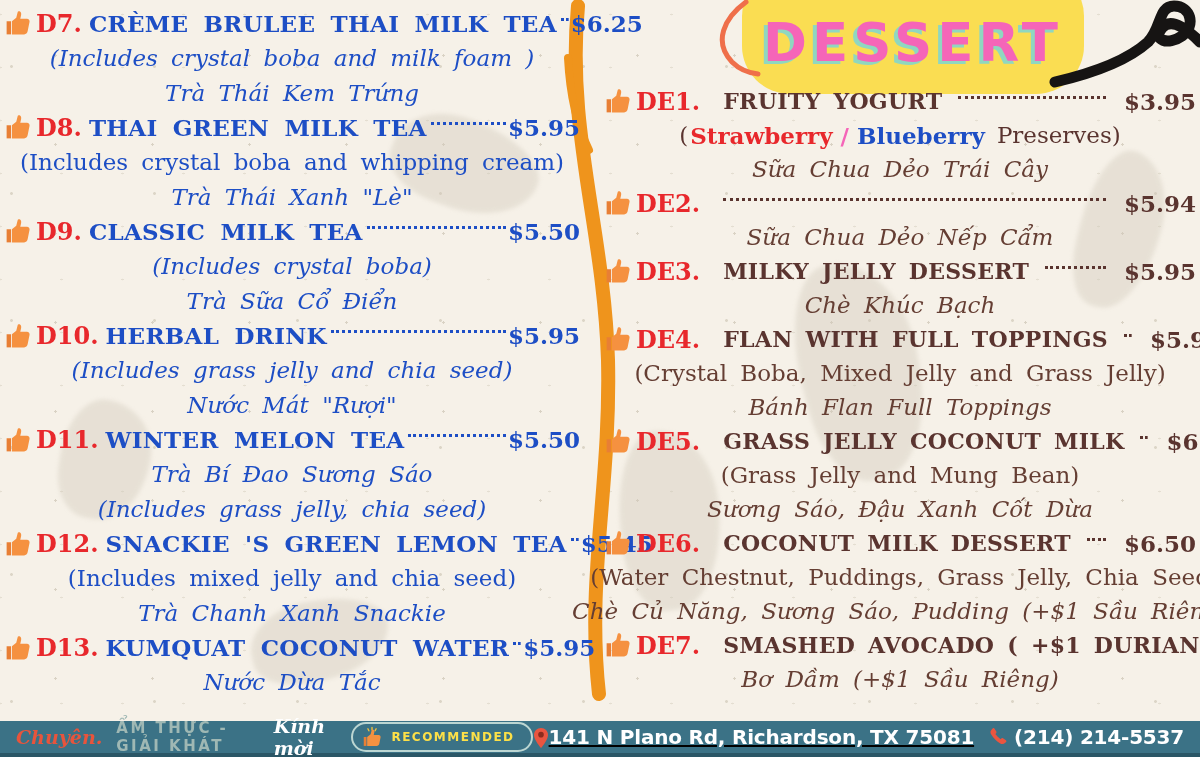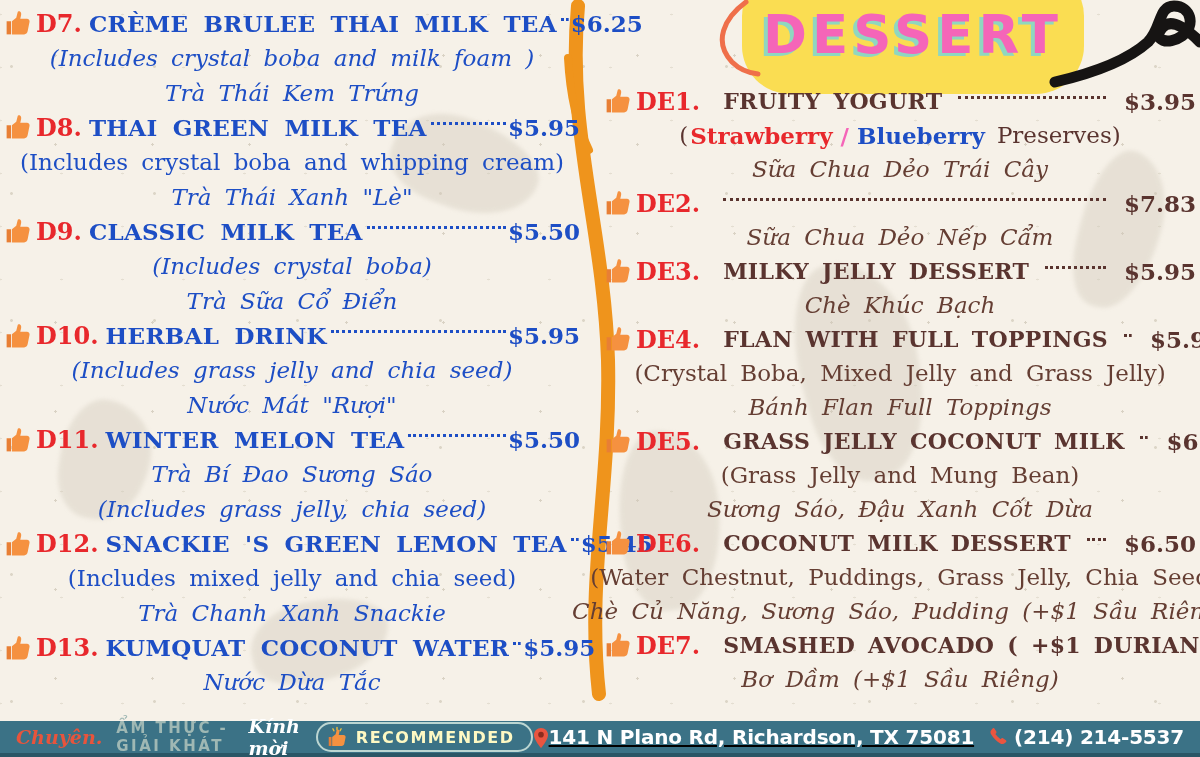--- a/index.html
+++ b/index.html
@@ -11,21 +11,21 @@
           radial-gradient(#d9d2c4 1.2px, transparent 1.4px),
           radial-gradient(#e4ded1 1px, transparent 1.2px),
           radial-gradient(#dcd5c7 1.4px, transparent 1.6px);
         background-size:97px 89px, 61px 53px, 143px 127px;
         background-position:7px 11px, 31px 41px, 83px 3px;}
   .blot{position:absolute;background:#cfc7b8;opacity:.38;filter:blur(2px);
         border-radius:45% 60% 55% 40%/55% 45% 60% 40%;}
   .decor{position:absolute;left:0;top:0;z-index:1;pointer-events:none;}
   .dessert-blob{position:absolute;left:742px;top:-32px;width:342px;height:126px;
         background:#fadd52;border-radius:48px;z-index:1;}
-  .dessert-title{position:absolute;left:748px;top:4px;width:330px;z-index:2;
+  .dessert-title{position:absolute;left:748px;top:12px;width:330px;z-index:2;
         text-align:center;font-family:"DejaVu Sans","Liberation Sans",sans-serif;
         font-weight:bold;font-size:53px;letter-spacing:5px;color:#f565b8;
         text-shadow:-4px 3px 0 #8fd7c0;}
   .col{position:absolute;display:flex;flex-direction:column;z-index:2;}
   .col-left{left:4px;top:6px;width:576px;}
   .col-right{left:604px;top:84px;width:592px;}
   .row{display:flex;align-items:center;}
   .col-left .row{height:34.7px;}
   .col-right .row{height:34px;}
   .thumb{width:30px;height:30px;flex:0 0 30px;margin-right:2px;display:flex;align-items:center;}
@@ -52,21 +52,21 @@
           display:flex;align-items:center;padding:0 16px;
           font-family:"DejaVu Sans","Liberation Sans",sans-serif;}
   .f-script{font-family:"DejaVu Serif","Liberation Serif",serif;font-style:italic;
             font-weight:bold;font-size:19px;color:#e8543c;margin-right:14px;}
   .f-caps{font-weight:bold;font-size:15px;letter-spacing:2.5px;color:#9fb8b4;margin-right:14px;}
   .f-invite{font-family:"DejaVu Serif","Liberation Serif",serif;font-style:italic;
             font-weight:bold;font-size:19px;color:#ffffff;margin-right:16px;}
   .pill{display:flex;align-items:center;gap:8px;border:2px solid #bcd6d2;
         border-radius:999px;padding:1px 16px 1px 8px;height:24px;}
   .pill svg{width:22px;height:22px;}
-  .pill-label{color:#fef9c3;font-weight:bold;font-size:16px;letter-spacing:1.5px;text-align:center;}
+  .pill-label{color:#fde047;font-weight:bold;font-size:12px;letter-spacing:1.5px;text-align:center;}
   .f-addr{display:flex;align-items:flex-end;gap:0;margin-left:auto;text-decoration:underline;}
   .f-addr svg{width:16px;height:22px;}
   .f-addr-text,.f-phone-text{color:#ffffff;font-weight:bold;font-size:20px;letter-spacing:-.2px;white-space:nowrap;}
   .f-phone{display:flex;align-items:center;gap:6px;margin-left:14px;}
   .f-phone svg{width:20px;height:20px;}
 </style>
 </head>
 <body>
 
 <div class="page">
@@ -219,21 +219,21 @@
 
     <div class="row title">
       <span class="thumb">
           <svg viewBox="0 0 32 32">
             <path d="M3 14h5v15H3z" fill="#e87f35"></path>
             <path d="M9 29V14l5-4 1.6-6.2C16 2 18.5 2.3 19.3 4c.5 1.1.4 2.5.1 3.8L18.6 11h7.6c2 0 3.4 1.6 3 3.5l-2.2 11C26.6 27.6 25 29 23 29H9z" fill="#f59140"></path>
           </svg>
         </span>
       <span class="num">DE2.</span>
       <span class="leader"></span>
-      <span class="price">$7.83</span>
+      <span class="price">$5.94</span>
     </div>
     <div class="row sub em">Sữa Chua Dẻo Nếp Cẩm</div>
 
     <div class="row title">
       <span class="thumb">
           <svg viewBox="0 0 32 32">
             <path d="M3 14h5v15H3z" fill="#e87f35"></path>
             <path d="M9 29V14l5-4 1.6-6.2C16 2 18.5 2.3 19.3 4c.5 1.1.4 2.5.1 3.8L18.6 11h7.6c2 0 3.4 1.6 3 3.5l-2.2 11C26.6 27.6 25 29 23 29H9z" fill="#f59140"></path>
           </svg>
         </span>

